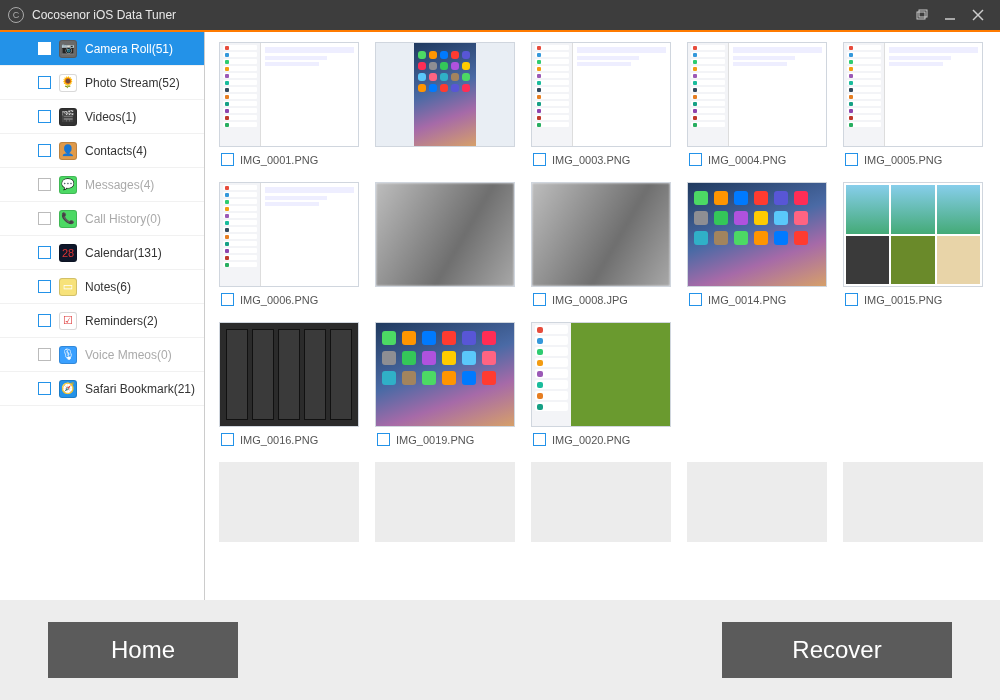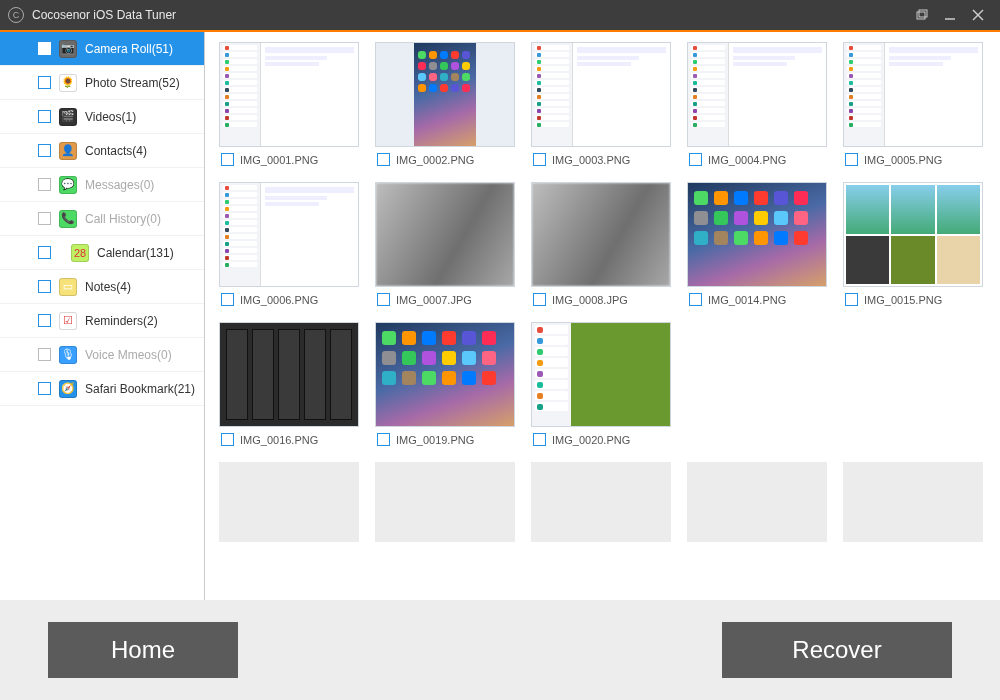--- a/index.html
+++ b/index.html
@@ -97,36 +97,36 @@
           <span>Videos(1)</span>
         </div>
         <div class="cat">
           <div class="chk"></div>
           <div class="ci" style="background:#e09a4a;border:1px solid rgba(0,0,0,.15);color:#fff;">👤</div>
           <span>Contacts(4)</span>
         </div>
         <div class="cat dim">
           <div class="chk"></div>
           <div class="ci" style="background:#4cd964;border:1px solid rgba(0,0,0,.15);color:#fff;">💬</div>
-          <span>Messages(0)</span>
+          <span>Messages(4)</span>
         </div>
         <div class="cat dim">
           <div class="chk"></div>
           <div class="ci" style="background:#4cd964;border:1px solid rgba(0,0,0,.15);color:#fff;">📞</div>
           <span>Call History(0)</span>
         </div>
         <div class="cat">
           <div class="chk"></div>
-          <div class="ci" style="background:#bef264;border:1px solid rgba(0,0,0,.15);color:#d33;margin-left:12px;">28</div>
+          <div class="ci" style="background:#0f172a;border:1px solid rgba(0,0,0,.15);color:#d33;">28</div>
           <span>Calendar(131)</span>
         </div>
         <div class="cat">
           <div class="chk"></div>
           <div class="ci" style="background:#f7e27a;border:1px solid rgba(0,0,0,.15);color:#fff;">▭</div>
-          <span>Notes(4)</span>
+          <span>Notes(6)</span>
         </div>
         <div class="cat">
           <div class="chk"></div>
           <div class="ci" style="background:#fff;border:1px solid rgba(0,0,0,.15);color:#d33;">☑</div>
           <span>Reminders(2)</span>
         </div>
         <div class="cat dim">
           <div class="chk"></div>
           <div class="ci" style="background:#3aa0ff;border:1px solid rgba(0,0,0,.15);color:#fff;">🎙</div>
           <span>Voice Mmeos(0)</span>
@@ -213,24 +213,20 @@
                 <div class="appicon" style="width:8px;height:8px;background:#30b0c7"></div>
                 <div class="appicon" style="width:8px;height:8px;background:#a2845e"></div>
                 <div class="appicon" style="width:8px;height:8px;background:#4cd964"></div>
                 <div class="appicon" style="width:8px;height:8px;background:#ff9500"></div>
                 <div class="appicon" style="width:8px;height:8px;background:#007aff"></div>
                 <div class="appicon" style="width:8px;height:8px;background:#ff3b30"></div>
                 <div class="appicon" style="width:8px;height:8px;background:#5856d6"></div>
                 <div class="appicon" style="width:8px;height:8px;background:#ff2d55"></div>
               </div>
             </div>
-            <div class="cap">
-              <div class="chk"></div>
-              <span>IMG_0002.PNG</span>
-            </div>
           </div>
           <div class="thumb-cell">
             <div class="thumb">
               <div class="settings-split">
                 <div class="ss-left">
                   <div class="ss-row">
                     <div class="dotc" style="background:#e74c3c"></div>
                   </div>
                   <div class="ss-row">
                     <div class="dotc" style="background:#3498db"></div>
@@ -435,24 +431,20 @@
               </div>
             </div>
             <div class="cap">
               <div class="chk"></div>
               <span>IMG_0006.PNG</span>
             </div>
           </div>
           <div class="thumb-cell">
             <div class="thumb">
               <div class="blur"></div>
-            </div>
-            <div class="cap">
-              <div class="chk"></div>
-              <span>IMG_0007.JPG</span>
             </div>
           </div>
           <div class="thumb-cell">
             <div class="thumb">
               <div class="blur"></div>
             </div>
             <div class="cap">
               <div class="chk"></div>
               <span>IMG_0008.JPG</span>
             </div>

